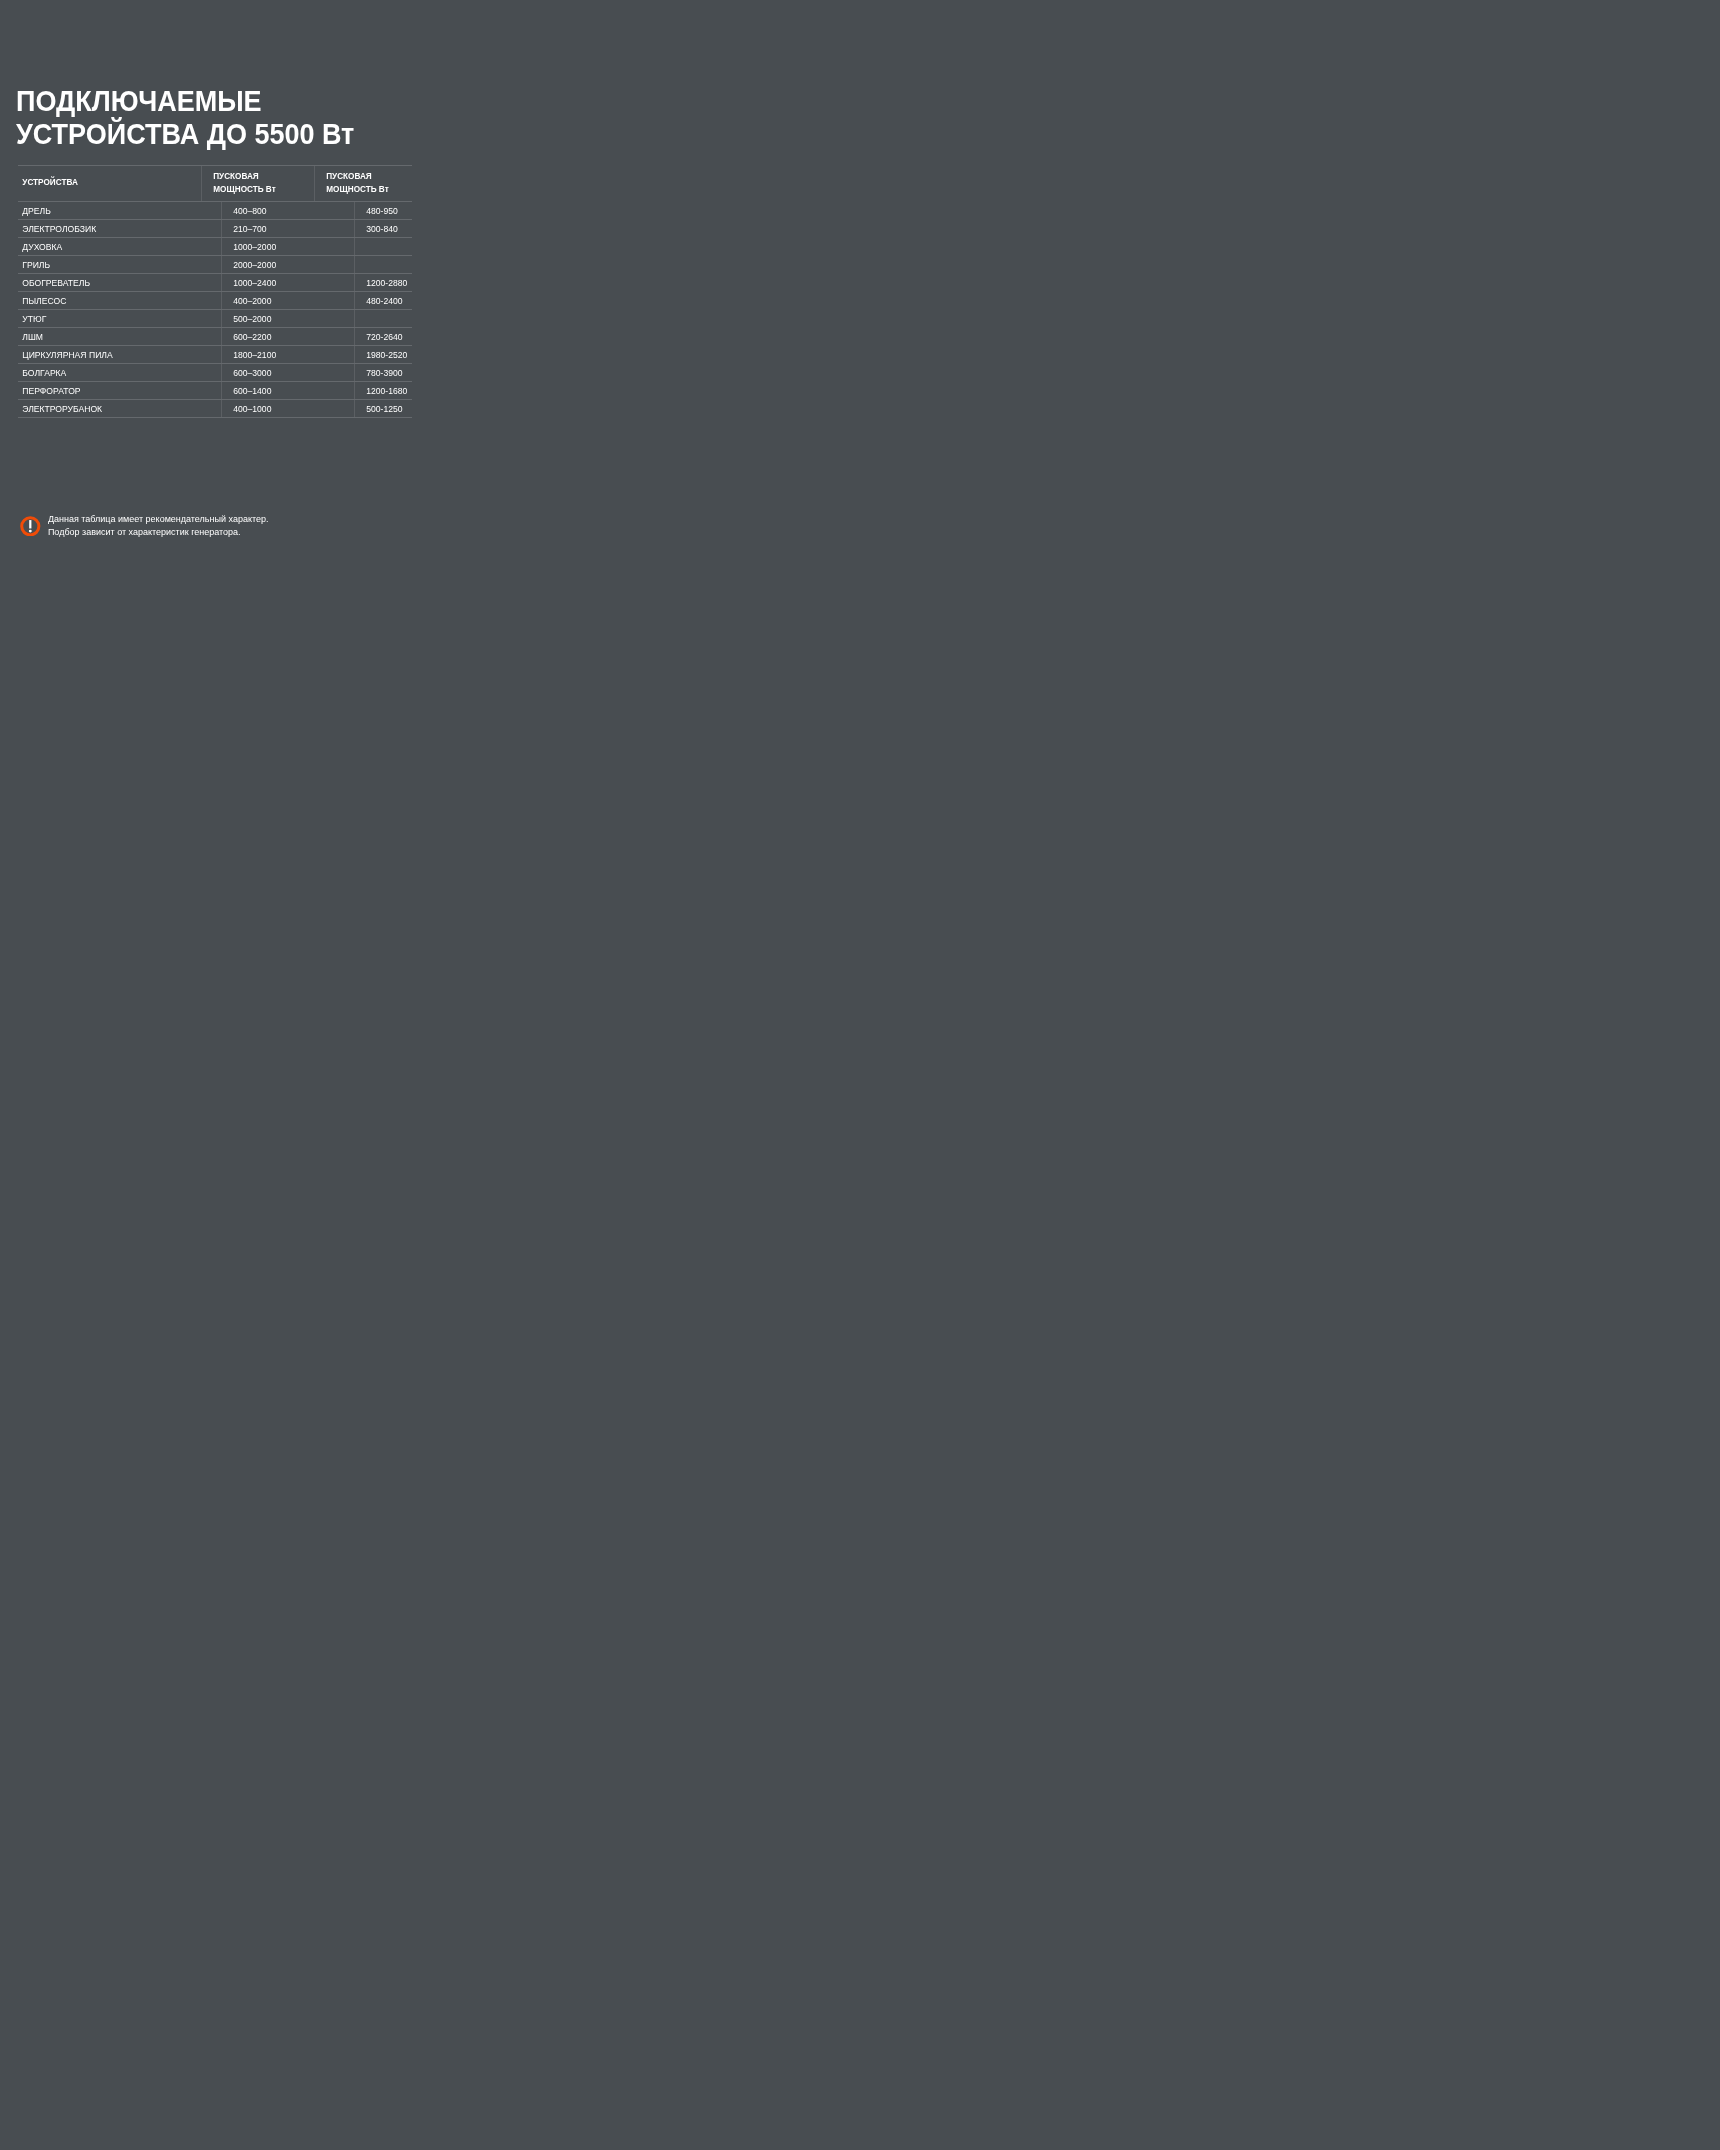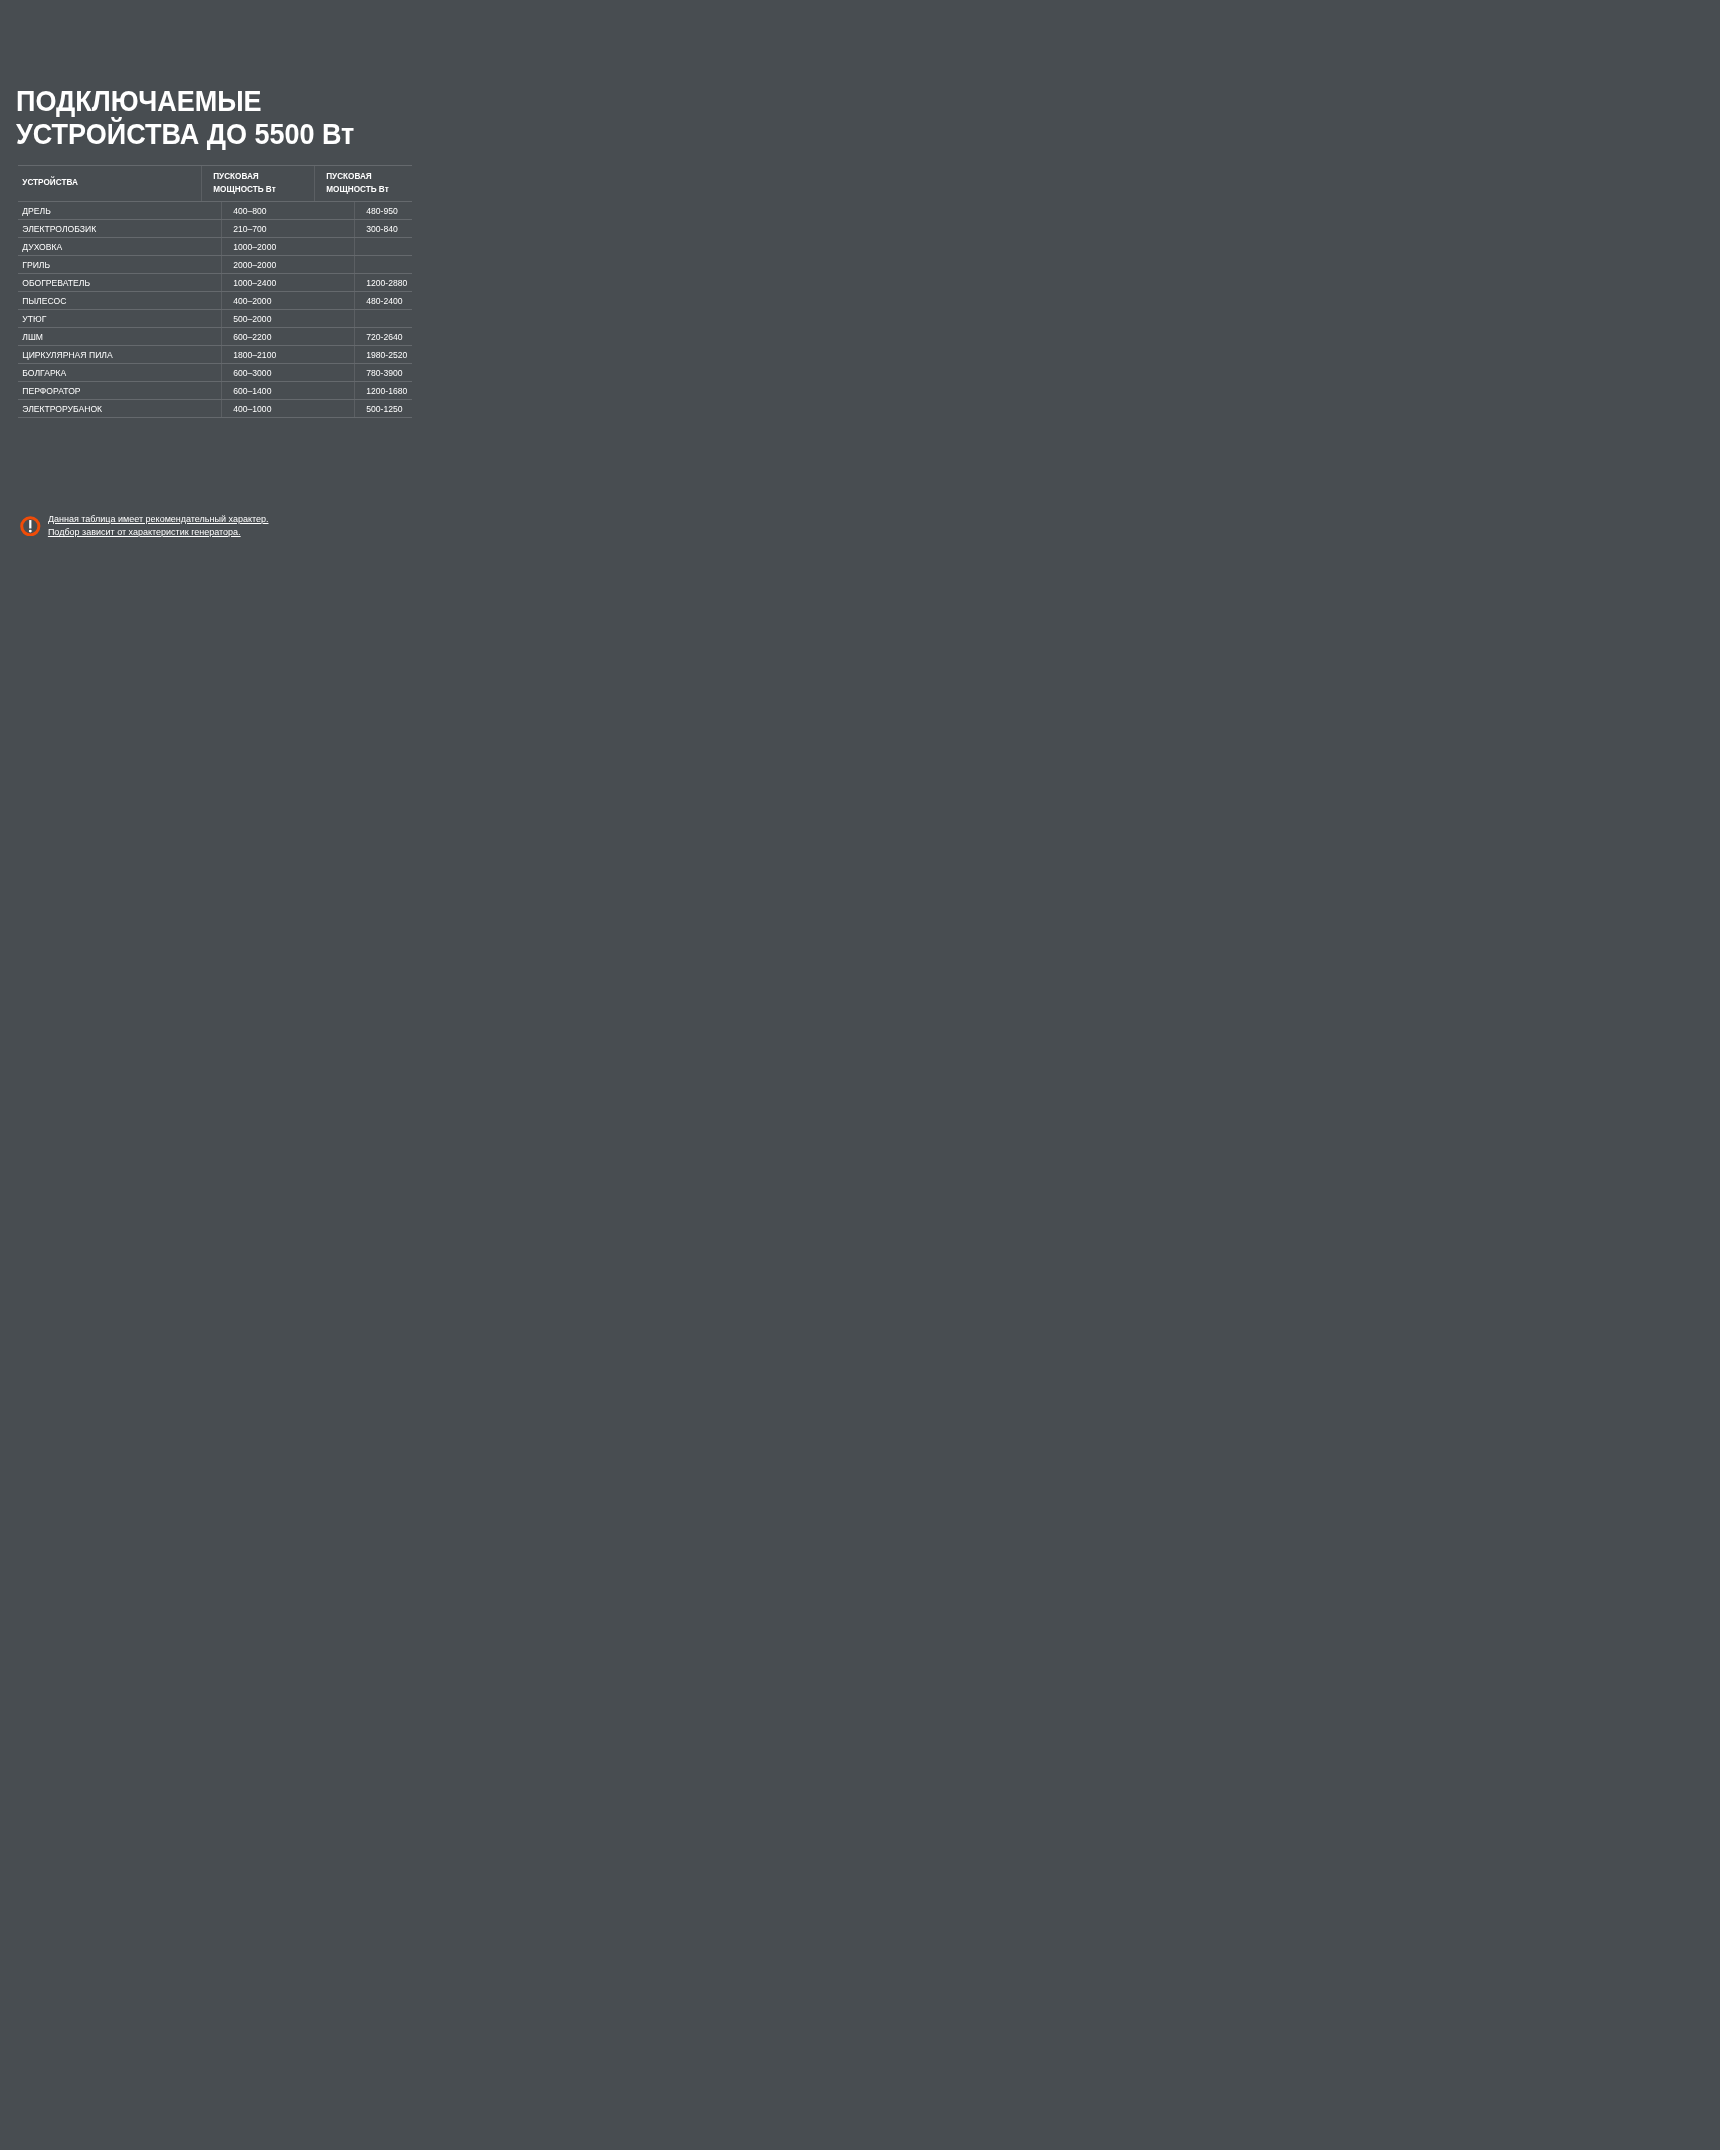--- a/index.html
+++ b/index.html
@@ -71,21 +71,20 @@
     font-weight: 400;
   }
   
   .footer {
     position: absolute;
     left: 20px;
     top: 513px;
     display: flex;
     gap: 7.3px;
     align-items: flex-start;
-    text-decoration: underline;
   }
   .warn-icon {
     flex: 0 0 auto;
     margin-top: 2.6px;
     width: 20.6px;
     height: 20.6px;
   }
   .note-text {
     font-size: 9px;
     line-height: 13.3px;

